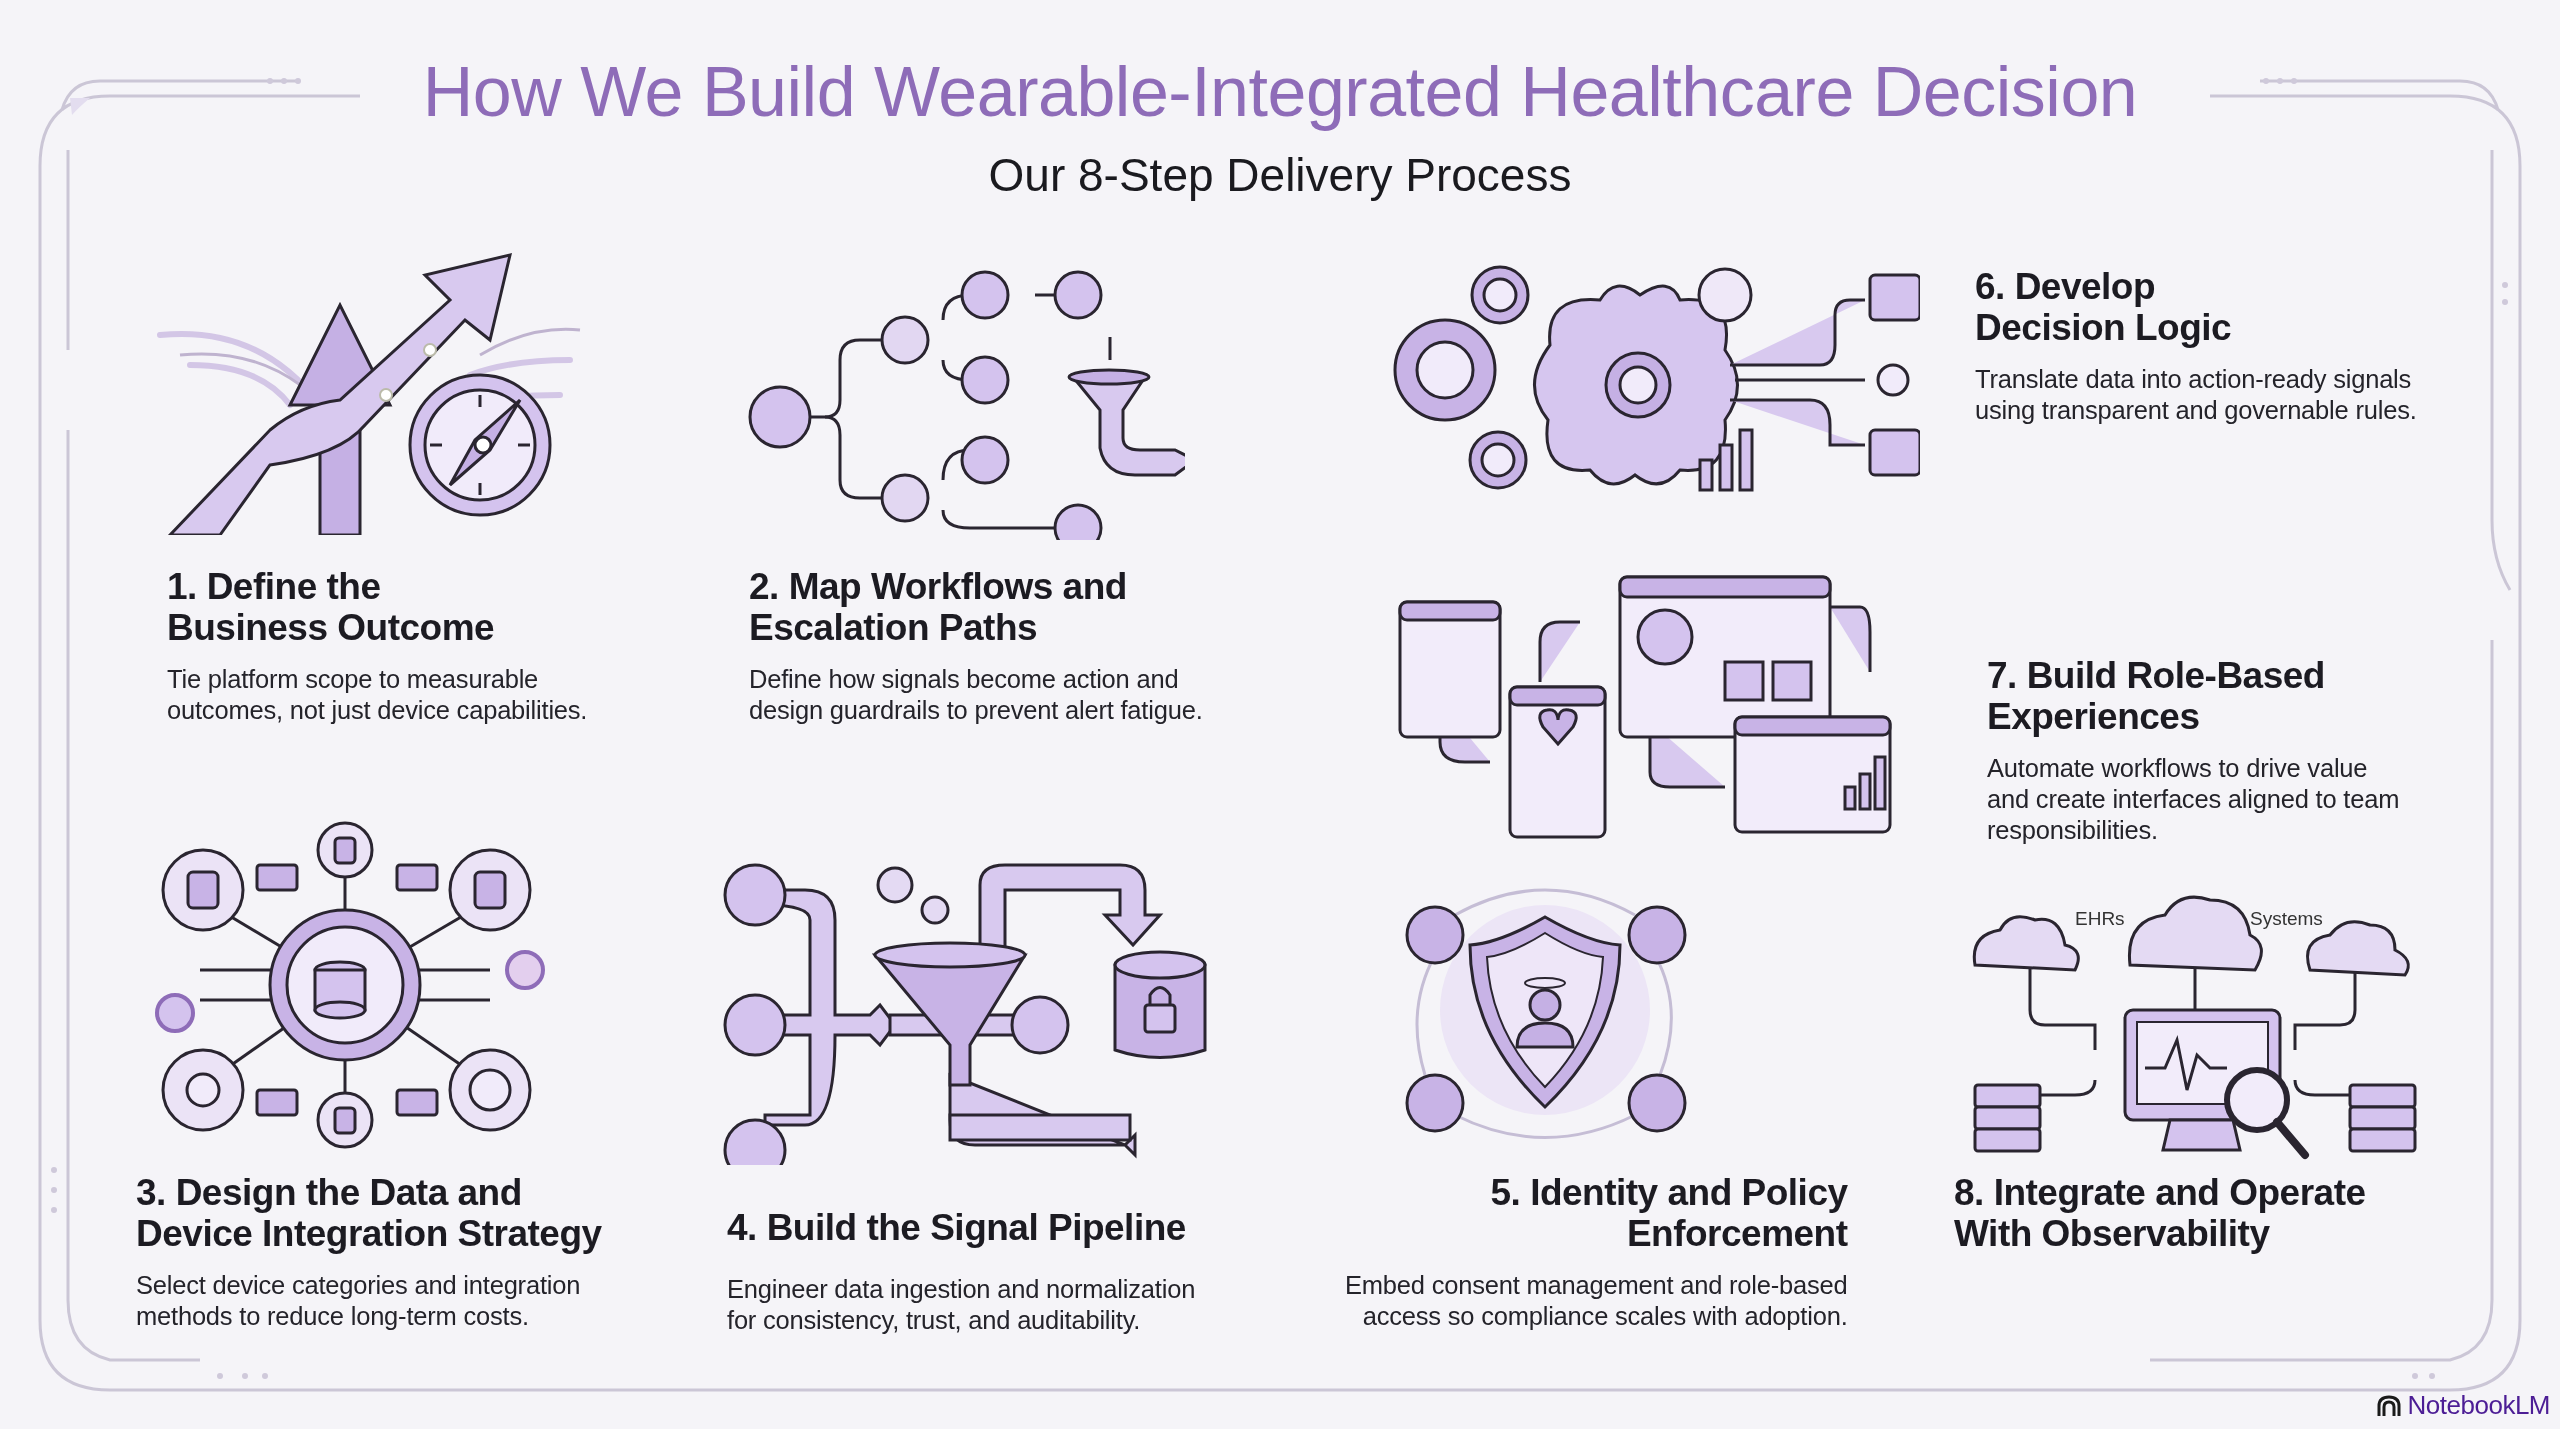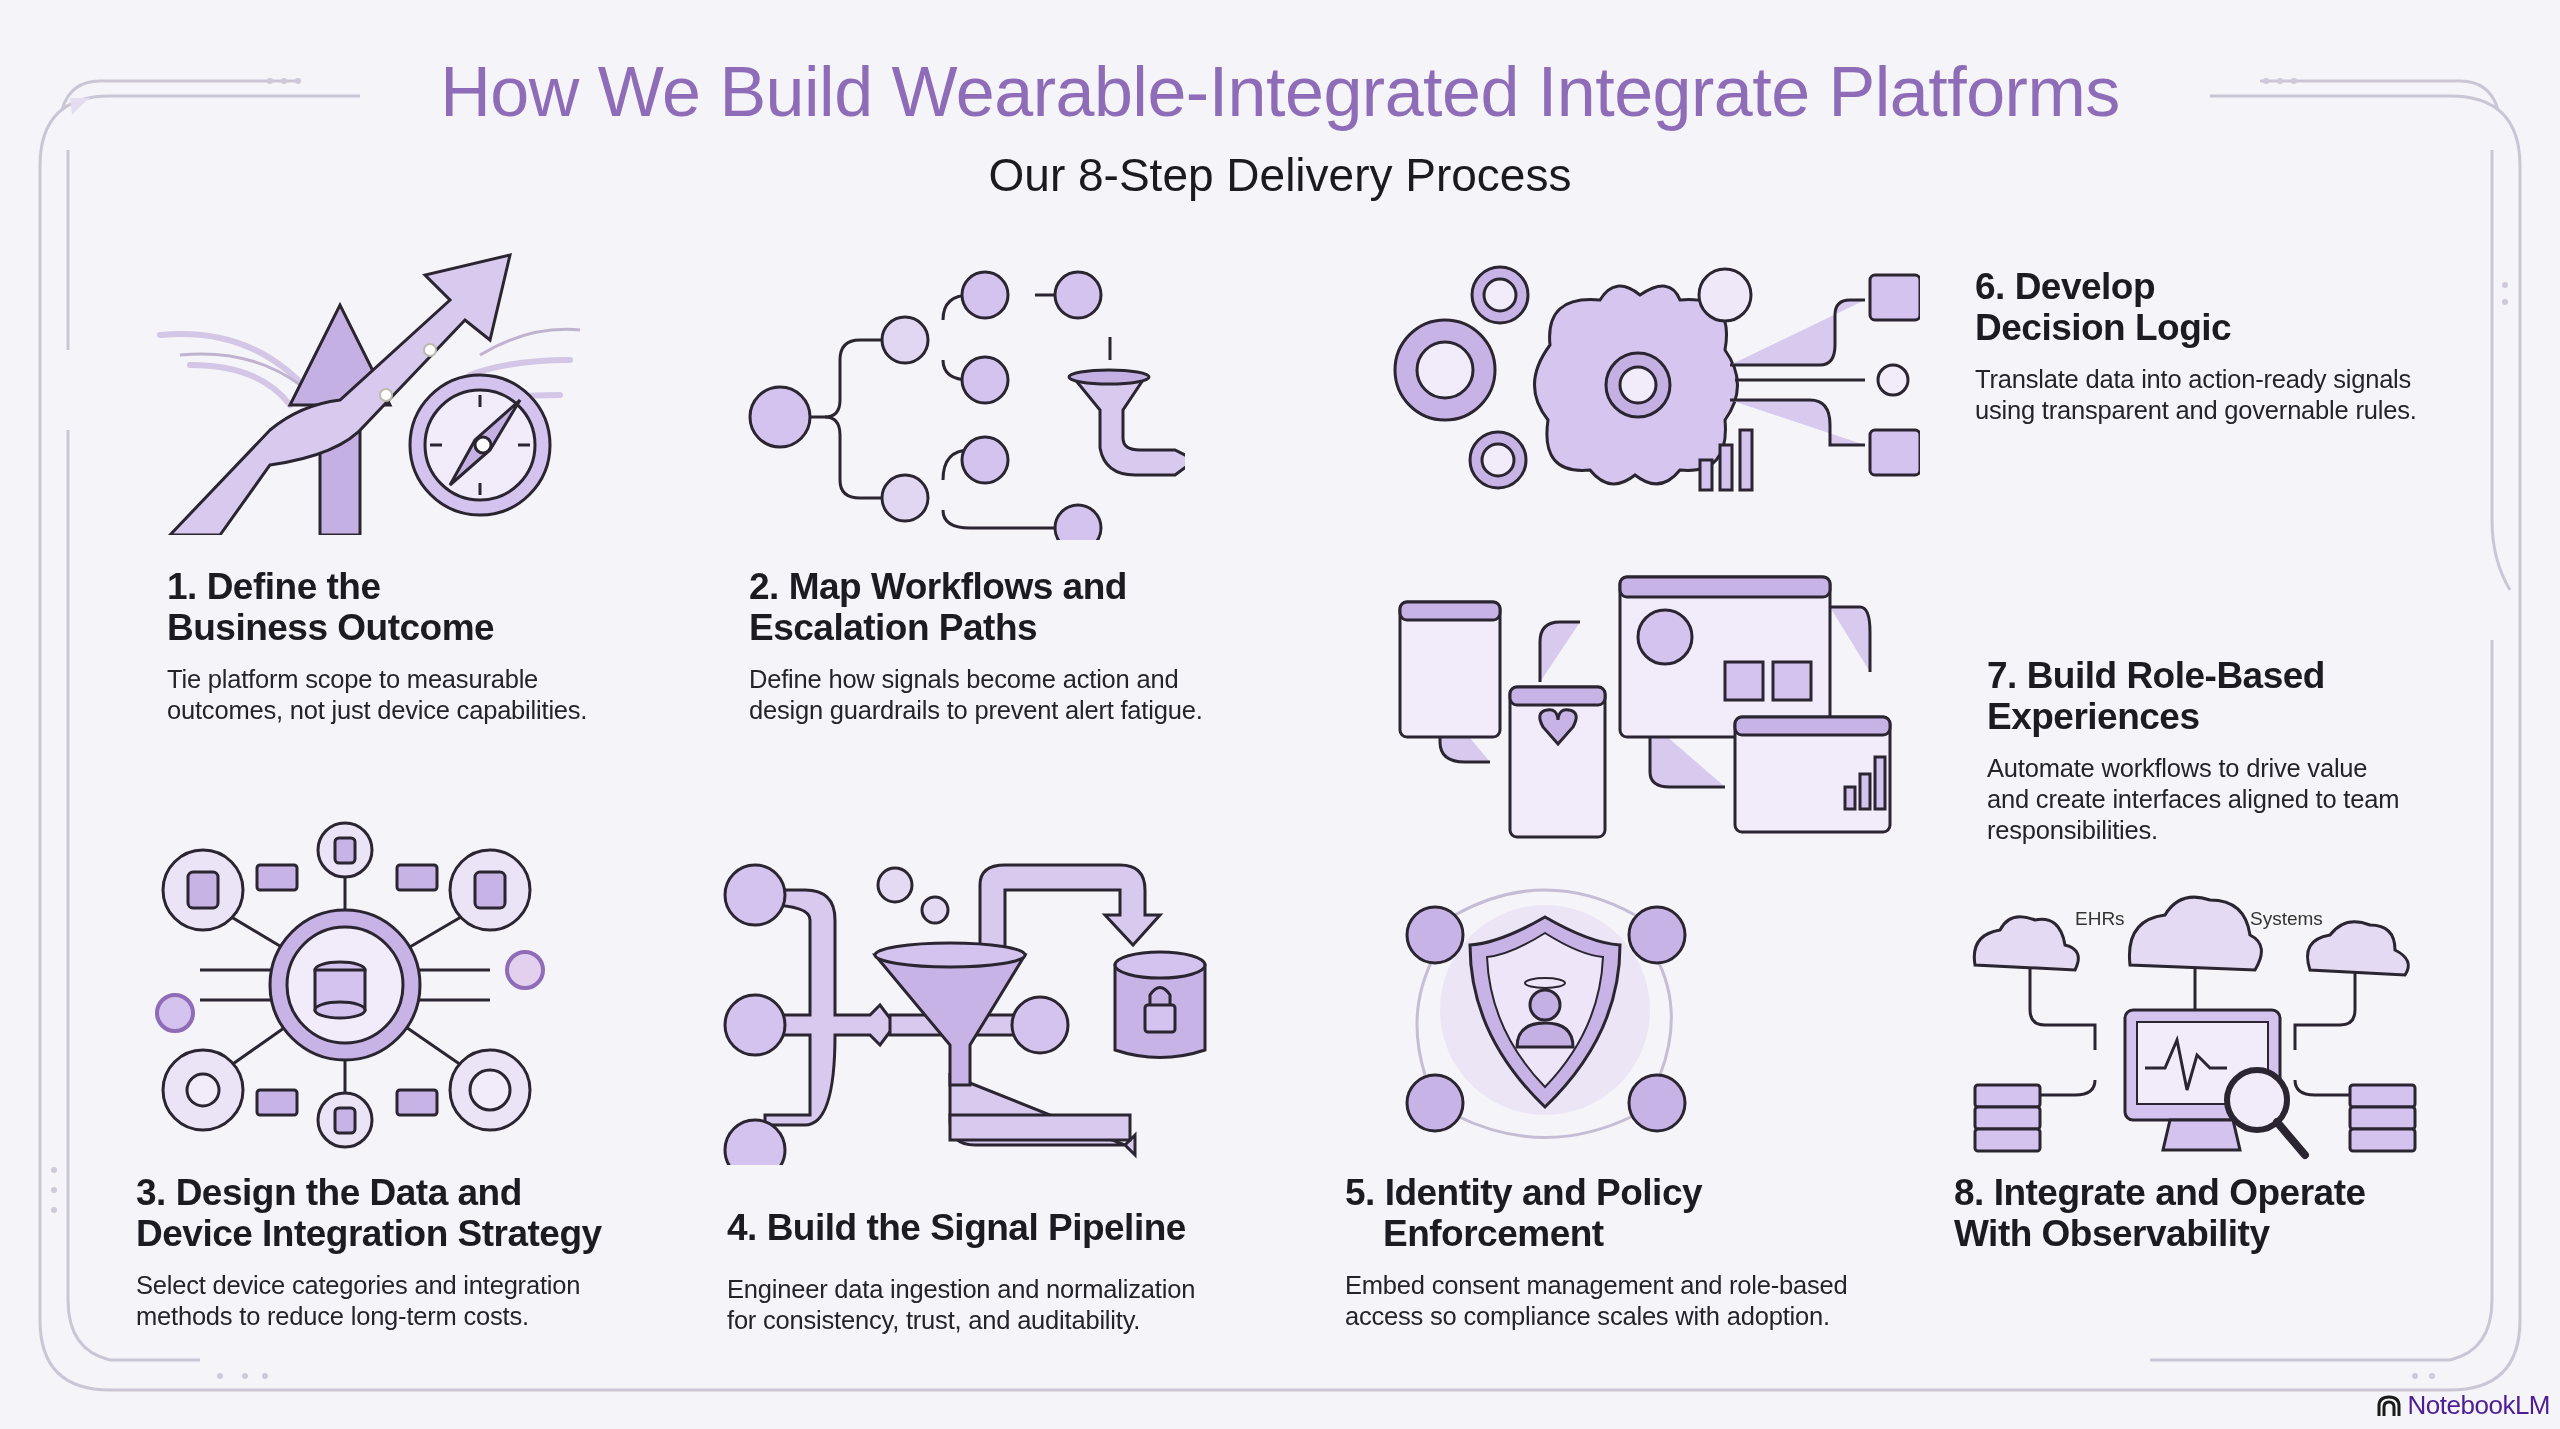--- a/index.html
+++ b/index.html
@@ -59,21 +59,21 @@
     <circle cx="2505" cy="285" r="3"></circle>
       <circle cx="2505" cy="302" r="3"></circle>
     <circle cx="220" cy="1376" r="3"></circle>
       <circle cx="245" cy="1376" r="3"></circle>
       <circle cx="265" cy="1376" r="3"></circle>
     <circle cx="2415" cy="1376" r="3"></circle>
       <circle cx="2432" cy="1376" r="3"></circle>
   </g>
 </svg>
 
-<div class="title">How We Build Wearable-Integrated Integrate Platforms</div>
+<div class="title">How We Build Wearable-Integrated Healthcare Decision</div>
 <div class="subtitle">Our 8-Step Delivery Process</div>
 
 <svg class="illus" style="left:130px;top:235px" width="470" height="300" viewBox="0 0 470 300">
   <g stroke="#d3c6e6" stroke-width="6" stroke-linecap="round" fill="none">
     <path d="M30 100 Q130 90 190 170"></path>
       <path d="M60 130 Q130 130 160 170"></path>
     <path d="M340 140 Q380 125 440 125"></path>
       <path d="M340 165 Q390 160 430 160"></path>
   </g>
   <g stroke="#bfb3cf" stroke-width="3" fill="none">
@@ -339,21 +339,21 @@
 <div class="step" style="left:727px;top:1207px;">
   <div class="step-title">
       <div>4. Build the Signal Pipeline</div>
     </div>
   <div class="step-desc" style="margin-top:26px">
       <div>Engineer data ingestion and normalization</div>
       <div>for consistency, trust, and auditability.</div>
     </div>
 </div>
 
-<div class="step" style="left:1345px;top:1172px;">
+<div class="step" style="left:1345px;top:1172px;text-align:right;">
   <div class="step-title">
       <div>5. Identity and Policy</div>
       <div style="padding-left:38px">Enforcement</div>
     </div>
   <div class="step-desc">
       <div>Embed consent management and role-based</div>
       <div>access so compliance scales with adoption.</div>
     </div>
 </div>
 

